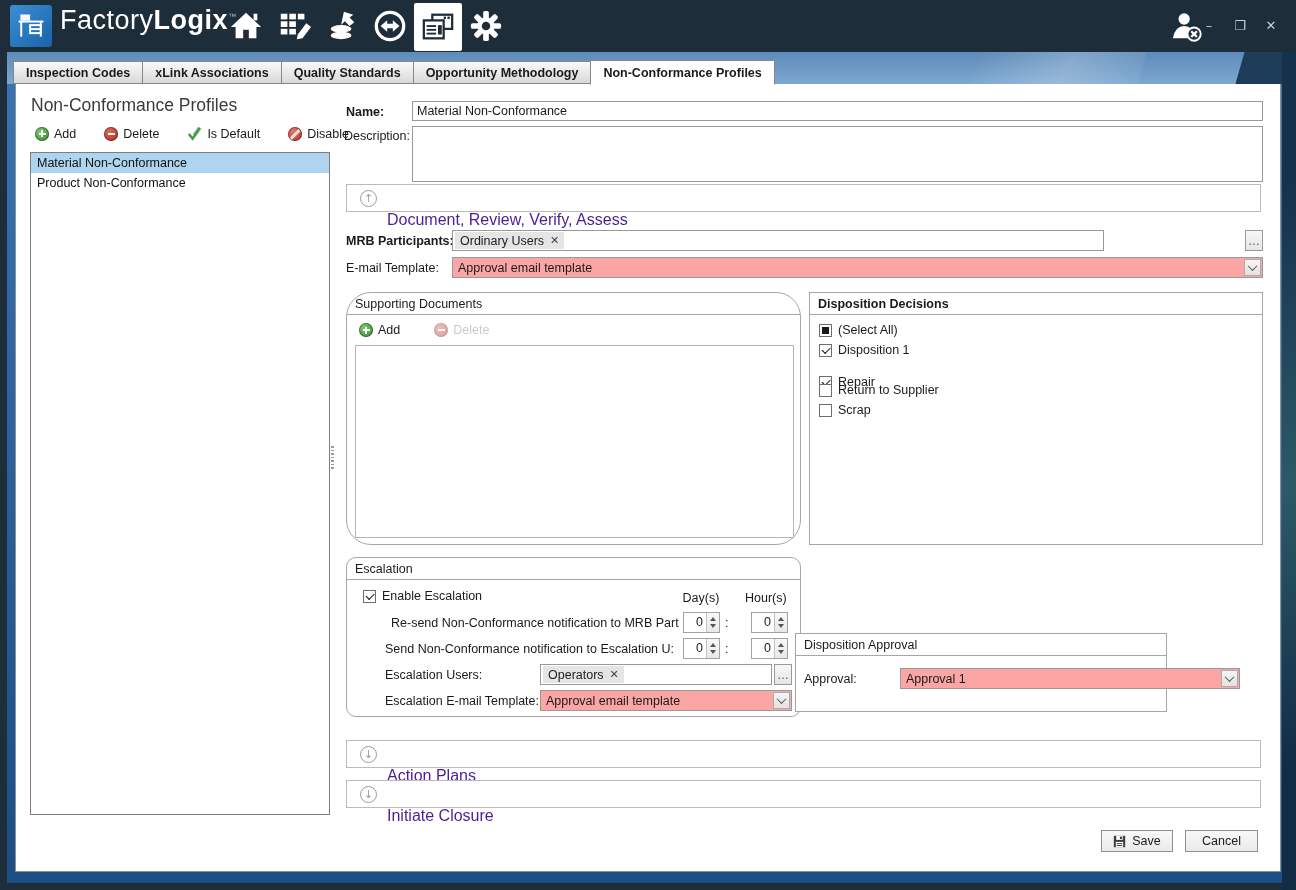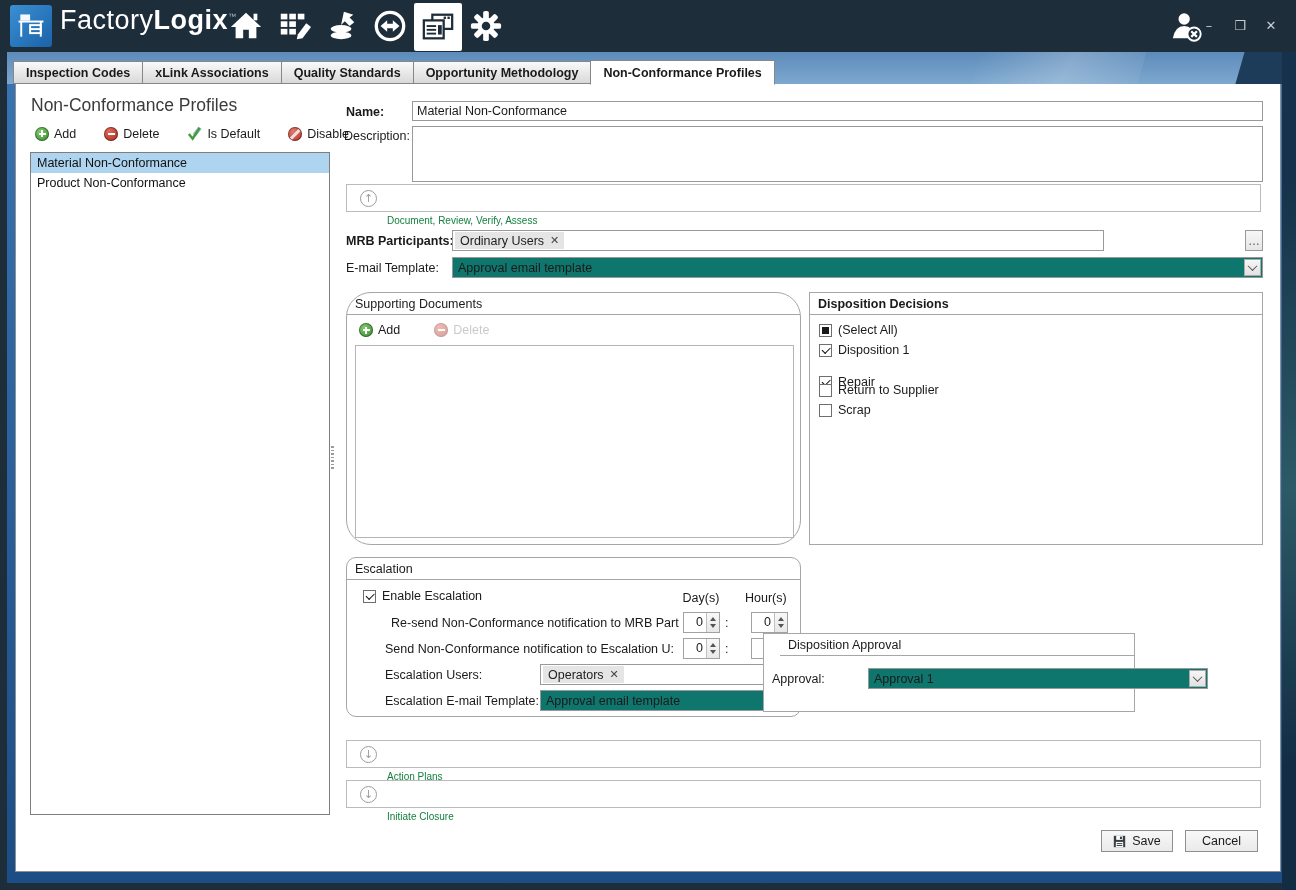--- a/index.html
+++ b/index.html
@@ -59,28 +59,28 @@
   .sb-row.selected { background:#aed4ef; }
   .splitter { position:absolute; left:314px; top:362px; width:5px; height:26px; display:flex; flex-direction:column; gap:2px; align-items:center; cursor:col-resize; }
   .splitter i { width:3px; height:1.5px; background:#9a9a9a; display:block; }
 
   
   .lbl { position:absolute; font-size:12.5px; color:#1a1a1a; white-space:nowrap; }
   .lbl.b { font-weight:bold; }
   .tb { position:absolute; border:1px solid #999; background:#fff; font-size:12.5px; color:#1a1a1a;
         font-family:"Liberation Sans",sans-serif; padding:0 4px; outline:none; }
   .expander { position:absolute; width:915px; height:28px; border:1px solid #bbb; background:#fff; display:flex; align-items:center; gap:10px; padding-left:13px; cursor:pointer; }
-  .exp-text { font-size:10px; color:#15803d;margin-top:44px; }
+  .exp-text { font-size:16px; color:#4c1d95;margin-top:44px; }
   .exp-circ { width:17px; height:17px; border-radius:50%; border:1.5px solid #9c9c9c; color:#9c9c9c; display:flex; align-items:center; justify-content:center; font-size:11px; line-height:1; font-family:"DejaVu Sans",sans-serif; }
   .chip-field { position:absolute; border:1px solid #999; background:#fff; display:flex; align-items:center; padding:1px 2px; }
   .chip { background:#e5e5e5; height:17px; display:flex; align-items:center; gap:6px; padding:0 5px; font-size:12.5px; color:#222; }
   .chip .x { cursor:pointer; color:#444; font-size:11px; font-family:"DejaVu Sans",sans-serif; }
   .mini-btn { position:absolute; border:1px solid #9a9a9a; background:linear-gradient(#f7f7f7,#e6e6e6); color:#555;
               display:flex; align-items:center; justify-content:center; font-size:12px; cursor:pointer; line-height:1; }
-  .select { position:absolute; border:1px solid #999; background:#0f766e; display:flex; align-items:center; cursor:pointer; }
+  .select { position:absolute; border:1px solid #999; background:#fca5a5; display:flex; align-items:center; cursor:pointer; }
   .select .val { flex:1; padding:0 5px; font-size:12.5px; color:#1a1a1a; white-space:nowrap; overflow:hidden; }
   .select .dd { width:17px; align-self:stretch; margin:1px; background:linear-gradient(#f6f6f6,#e2e2e2); border:1px solid #ababab; display:flex; align-items:center; justify-content:center; }
   .chev { width:7px; height:7px; border-right:1.8px solid #555; border-bottom:1.8px solid #555; transform:rotate(45deg) translate(-1px,-1px); }
 
   .group { position:absolute; border:1px solid #a6a6a6; background:#fff; }
   .group .ghead { height:22px; line-height:22px; border-bottom:1px solid #a6a6a6; padding-left:8px; font-size:12.5px; color:#1a1a1a; }
   .group .ghead.b { font-weight:bold; }
 
   .cbrow { position:absolute; display:flex; align-items:center; gap:6px; font-size:12.5px; color:#1a1a1a; cursor:pointer; }
   .cb { width:13px; height:13px; border:1px solid #6e6e6e; background:#fff; position:relative; flex:none; }
@@ -379,21 +379,21 @@
     <div class="lbl" style="left:38px; top:136px;">Escalation E-mail Template:</div>
     <div class="select" style="left:193px; top:132px; width:252px; height:21px;">
       <span class="val">Approval email template</span>
       <span class="dd">
           <span class="chev"></span>
         </span>
     </div>
   </div>
 
 
-  <div class="group" style="left:747px; top:549px; width:372px; height:79px;padding-left:16px;">
+  <div class="group" style="left:779px; top:549px; width:372px; height:79px;">
     <div class="ghead">Disposition Approval</div>
     <div class="lbl" style="left:8px; top:38px;">Approval:</div>
     <div class="select" style="left:104px; top:34px; width:340px; height:21px;">
       <span class="val">Approval 1</span>
       <span class="dd">
           <span class="chev"></span>
         </span>
     </div>
   </div>
 

